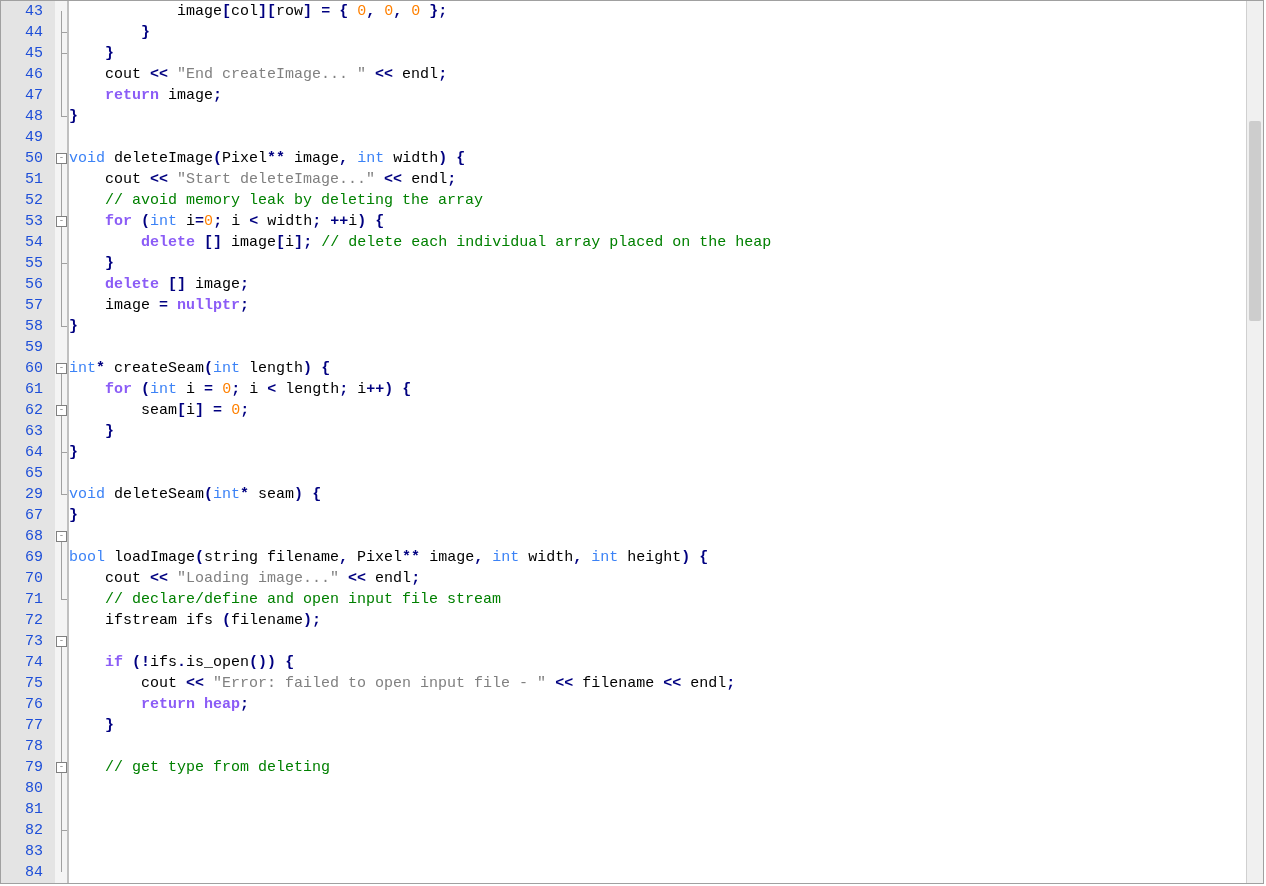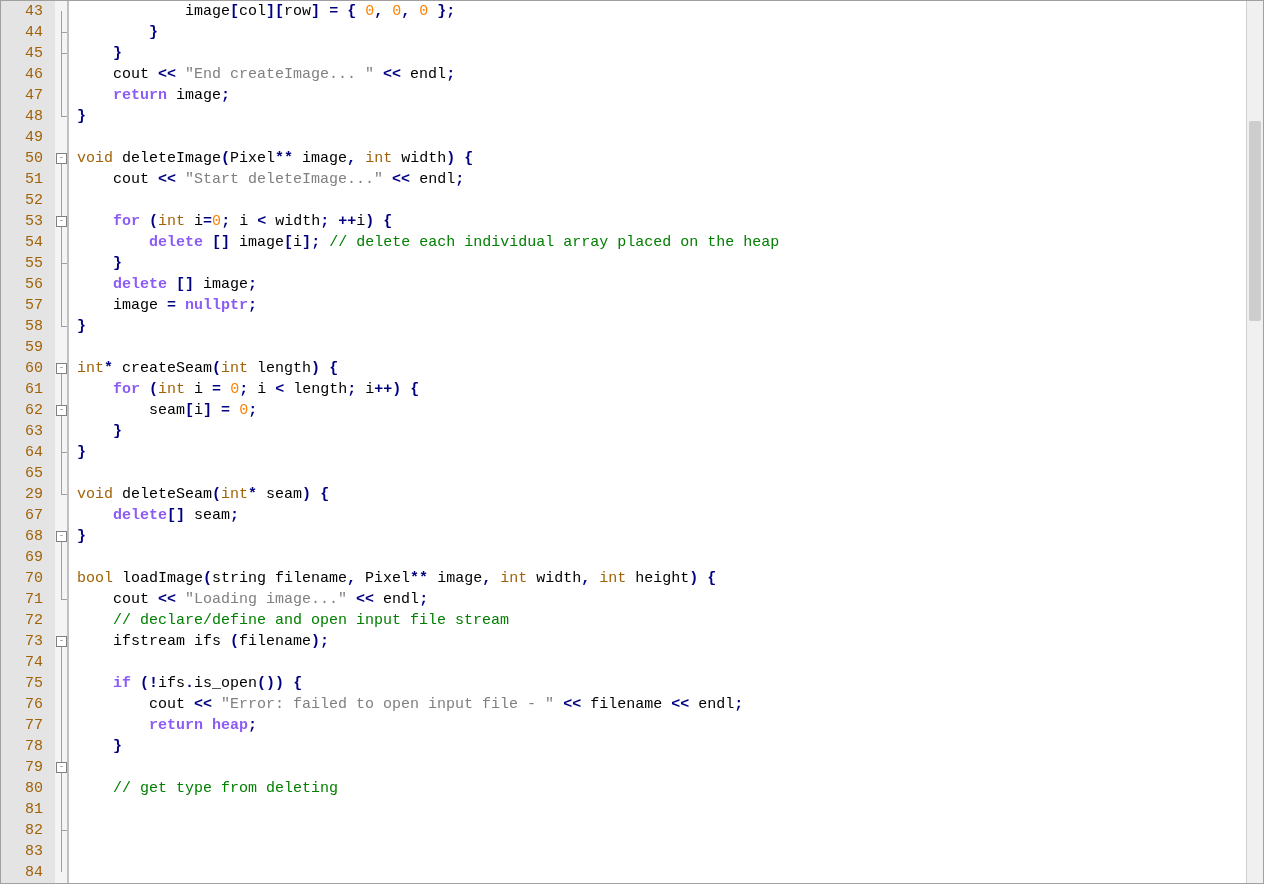--- a/index.html
+++ b/index.html
@@ -1,27 +1,27 @@
 <!DOCTYPE html>
 <html><head>
 <meta charset="utf-8">
 <style>
 * { margin:0; padding:0; box-sizing:border-box; }
 html,body { width:1266px; height:886px; overflow:hidden; background:#FFFFFF; font-family:Consolas,'Courier New',monospace; font-size:15px; }
 .editor { position:relative; width:1264px; height:884px; border:1px solid #A0A0A0; display:flex; background:#FFFFFF; }
-.gutter { flex:0 0 54px; background:#E4E4E4; text-align:right; color:#a16207; user-select:none; }
+.gutter { flex:0 0 54px; background:#E4E4E4; text-align:right; color:#1d4ed8; user-select:none; }
 .gutter .ln { height:21px; line-height:21px; padding-right:12px; }
 .fold { flex:0 0 14px; background:#F4F4F4; position:relative; border-right:2px solid #C0C0C0; }
 .fold .fmark { position:absolute; left:1px; width:11px; height:11px; border:1px solid #808080; background:#FFFFFF; font-size:9px; line-height:9px; text-align:center; color:#808080; }
 .fold .fline { position:absolute; left:6px; width:1px; background:#A0A0A0; }
 .fold .fcorn { position:absolute; left:6px; width:6px; height:1px; background:#A0A0A0; }
 .code { flex:1 1 auto; position:relative; background:#FFFFFF; overflow:hidden; }
-.code .row { height:21px; line-height:21px; white-space:pre; color:#000000;padding-left:8px; }
+.code .row { height:21px; line-height:21px; white-space:pre; color:#000000; }
 .kw { color:#8b5cf6; font-weight:bold; }
-.ty { color:#a16207; }
+.ty { color:#3b82f6; }
 .num { color:#FF8000; }
 .str { color:#808080; }
 .op { color:#000080; font-weight:bold; }
 .br { color:#000080; font-weight:bold; }
 .cm { color:#008000; }
 .id { color:#000000; }
 .scroll { flex:0 0 17px; background:#F0F0F0; border-left:1px solid #D0D0D0; position:relative; }
 .scroll .thumb { position:absolute; left:2px; right:2px; background:#CDCDCD; border-radius:2px; }
 </style>
 </head>
@@ -101,36 +101,35 @@
   <div class="code" id="code">
       <div class="row"><span class="id">            image</span><span class="op">[</span><span class="id">col</span><span class="op">][</span><span class="id">row</span><span class="op">]</span><span class="id"> </span><span class="op">=</span><span class="id"> </span><span class="br">{</span><span class="id"> </span><span class="num">0</span><span class="op">,</span><span class="id"> </span><span class="num">0</span><span class="op">,</span><span class="id"> </span><span class="num">0</span><span class="id"> </span><span class="br">}</span><span class="op">;</span></div>
       <div class="row"><span class="id">        </span><span class="br">}</span></div>
       <div class="row"><span class="id">    </span><span class="br">}</span></div>
       <div class="row"><span class="id">    cout </span><span class="op">&lt;&lt;</span><span class="id"> </span><span class="str">"End createImage... "</span><span class="id"> </span><span class="op">&lt;&lt;</span><span class="id"> endl</span><span class="op">;</span></div>
       <div class="row"><span class="id">    </span><span class="kw">return</span><span class="id"> image</span><span class="op">;</span></div>
       <div class="row"><span class="br">}</span></div>
       <div class="row"><span class="id"></span></div>
       <div class="row"><span class="ty">void</span><span class="id"> deleteImage</span><span class="op">(</span><span class="id">Pixel</span><span class="op">**</span><span class="id"> image</span><span class="op">,</span><span class="id"> </span><span class="ty">int</span><span class="id"> width</span><span class="op">)</span><span class="id"> </span><span class="br">{</span></div>
       <div class="row"><span class="id">    cout </span><span class="op">&lt;&lt;</span><span class="id"> </span><span class="str">"Start deleteImage..."</span><span class="id"> </span><span class="op">&lt;&lt;</span><span class="id"> endl</span><span class="op">;</span></div>
-      <div class="row"><span class="id">    </span></div>
+      <div class="row"><span class="id">    </span><span class="cm">// avoid memory leak by deleting the array</span></div>
       <div class="row"><span class="id">    </span><span class="kw">for</span><span class="id"> </span><span class="op">(</span><span class="ty">int</span><span class="id"> i</span><span class="op">=</span><span class="num">0</span><span class="op">;</span><span class="id"> i </span><span class="op">&lt;</span><span class="id"> width</span><span class="op">;</span><span class="id"> </span><span class="op">++</span><span class="id">i</span><span class="op">)</span><span class="id"> </span><span class="br">{</span></div>
       <div class="row"><span class="id">        </span><span class="kw">delete</span><span class="id"> </span><span class="op">[]</span><span class="id"> image</span><span class="op">[</span><span class="id">i</span><span class="op">]</span><span class="op">;</span><span class="id"> </span><span class="cm">// delete each individual array placed on the heap</span></div>
       <div class="row"><span class="id">    </span><span class="br">}</span></div>
       <div class="row"><span class="id">    </span><span class="kw">delete</span><span class="id"> </span><span class="op">[]</span><span class="id"> image</span><span class="op">;</span></div>
       <div class="row"><span class="id">    image </span><span class="op">=</span><span class="id"> </span><span class="kw">nullptr</span><span class="op">;</span></div>
       <div class="row"><span class="br">}</span></div>
       <div class="row"><span class="id"></span></div>
       <div class="row"><span class="ty">int</span><span class="op">*</span><span class="id"> createSeam</span><span class="op">(</span><span class="ty">int</span><span class="id"> length</span><span class="op">)</span><span class="id"> </span><span class="br">{</span></div>
       <div class="row"><span class="id">    </span><span class="kw">for</span><span class="id"> </span><span class="op">(</span><span class="ty">int</span><span class="id"> i </span><span class="op">=</span><span class="id"> </span><span class="num">0</span><span class="op">;</span><span class="id"> i </span><span class="op">&lt;</span><span class="id"> length</span><span class="op">;</span><span class="id"> i</span><span class="op">++</span><span class="op">)</span><span class="id"> </span><span class="br">{</span></div>
       <div class="row"><span class="id">        seam</span><span class="op">[</span><span class="id">i</span><span class="op">]</span><span class="id"> </span><span class="op">=</span><span class="id"> </span><span class="num">0</span><span class="op">;</span></div>
       <div class="row"><span class="id">    </span><span class="br">}</span></div>
       <div class="row"><span class="br">}</span></div>
       <div class="row"><span class="id"></span></div>
       <div class="row"><span class="ty">void</span><span class="id"> deleteSeam</span><span class="op">(</span><span class="ty">int</span><span class="op">*</span><span class="id"> seam</span><span class="op">)</span><span class="id"> </span><span class="br">{</span></div>
-      <div class="row"><span class="id">    </span><span class="kw">delete</span><span class="op">[]</span><span class="id"> seam</span><span class="op">;</span></div>
       <div class="row"><span class="br">}</span></div>
       <div class="row"><span class="id"></span></div>
       <div class="row"><span class="ty">bool</span><span class="id"> loadImage</span><span class="op">(</span><span class="id">string filename</span><span class="op">,</span><span class="id"> Pixel</span><span class="op">**</span><span class="id"> image</span><span class="op">,</span><span class="id"> </span><span class="ty">int</span><span class="id"> width</span><span class="op">,</span><span class="id"> </span><span class="ty">int</span><span class="id"> height</span><span class="op">)</span><span class="id"> </span><span class="br">{</span></div>
       <div class="row"><span class="id">    cout </span><span class="op">&lt;&lt;</span><span class="id"> </span><span class="str">"Loading image..."</span><span class="id"> </span><span class="op">&lt;&lt;</span><span class="id"> endl</span><span class="op">;</span></div>
       <div class="row"><span class="id">    </span><span class="cm">// declare/define and open input file stream</span></div>
       <div class="row"><span class="id">    ifstream ifs </span><span class="op">(</span><span class="id">filename</span><span class="op">)</span><span class="op">;</span></div>
       <div class="row"><span class="id"></span></div>
       <div class="row"><span class="id">    </span><span class="kw">if</span><span class="id"> </span><span class="op">(!</span><span class="id">ifs</span><span class="op">.</span><span class="id">is_open</span><span class="op">())</span><span class="id"> </span><span class="br">{</span></div>
       <div class="row"><span class="id">        cout </span><span class="op">&lt;&lt;</span><span class="id"> </span><span class="str">"Error: failed to open input file - "</span><span class="id"> </span><span class="op">&lt;&lt;</span><span class="id"> filename </span><span class="op">&lt;&lt;</span><span class="id"> endl</span><span class="op">;</span></div>
       <div class="row"><span class="id">        </span><span class="kw">return</span><span class="id"> </span><span class="kw">heap</span><span class="op">;</span></div>

